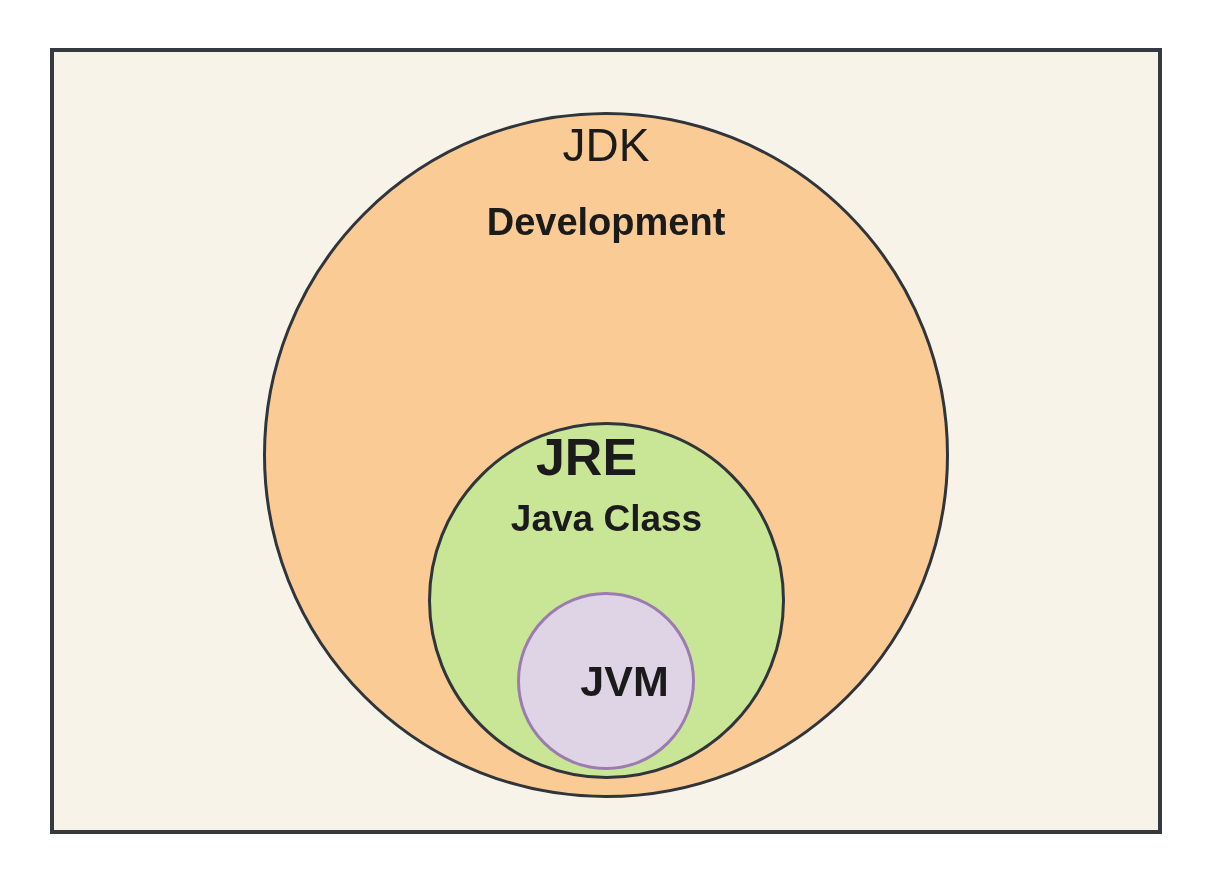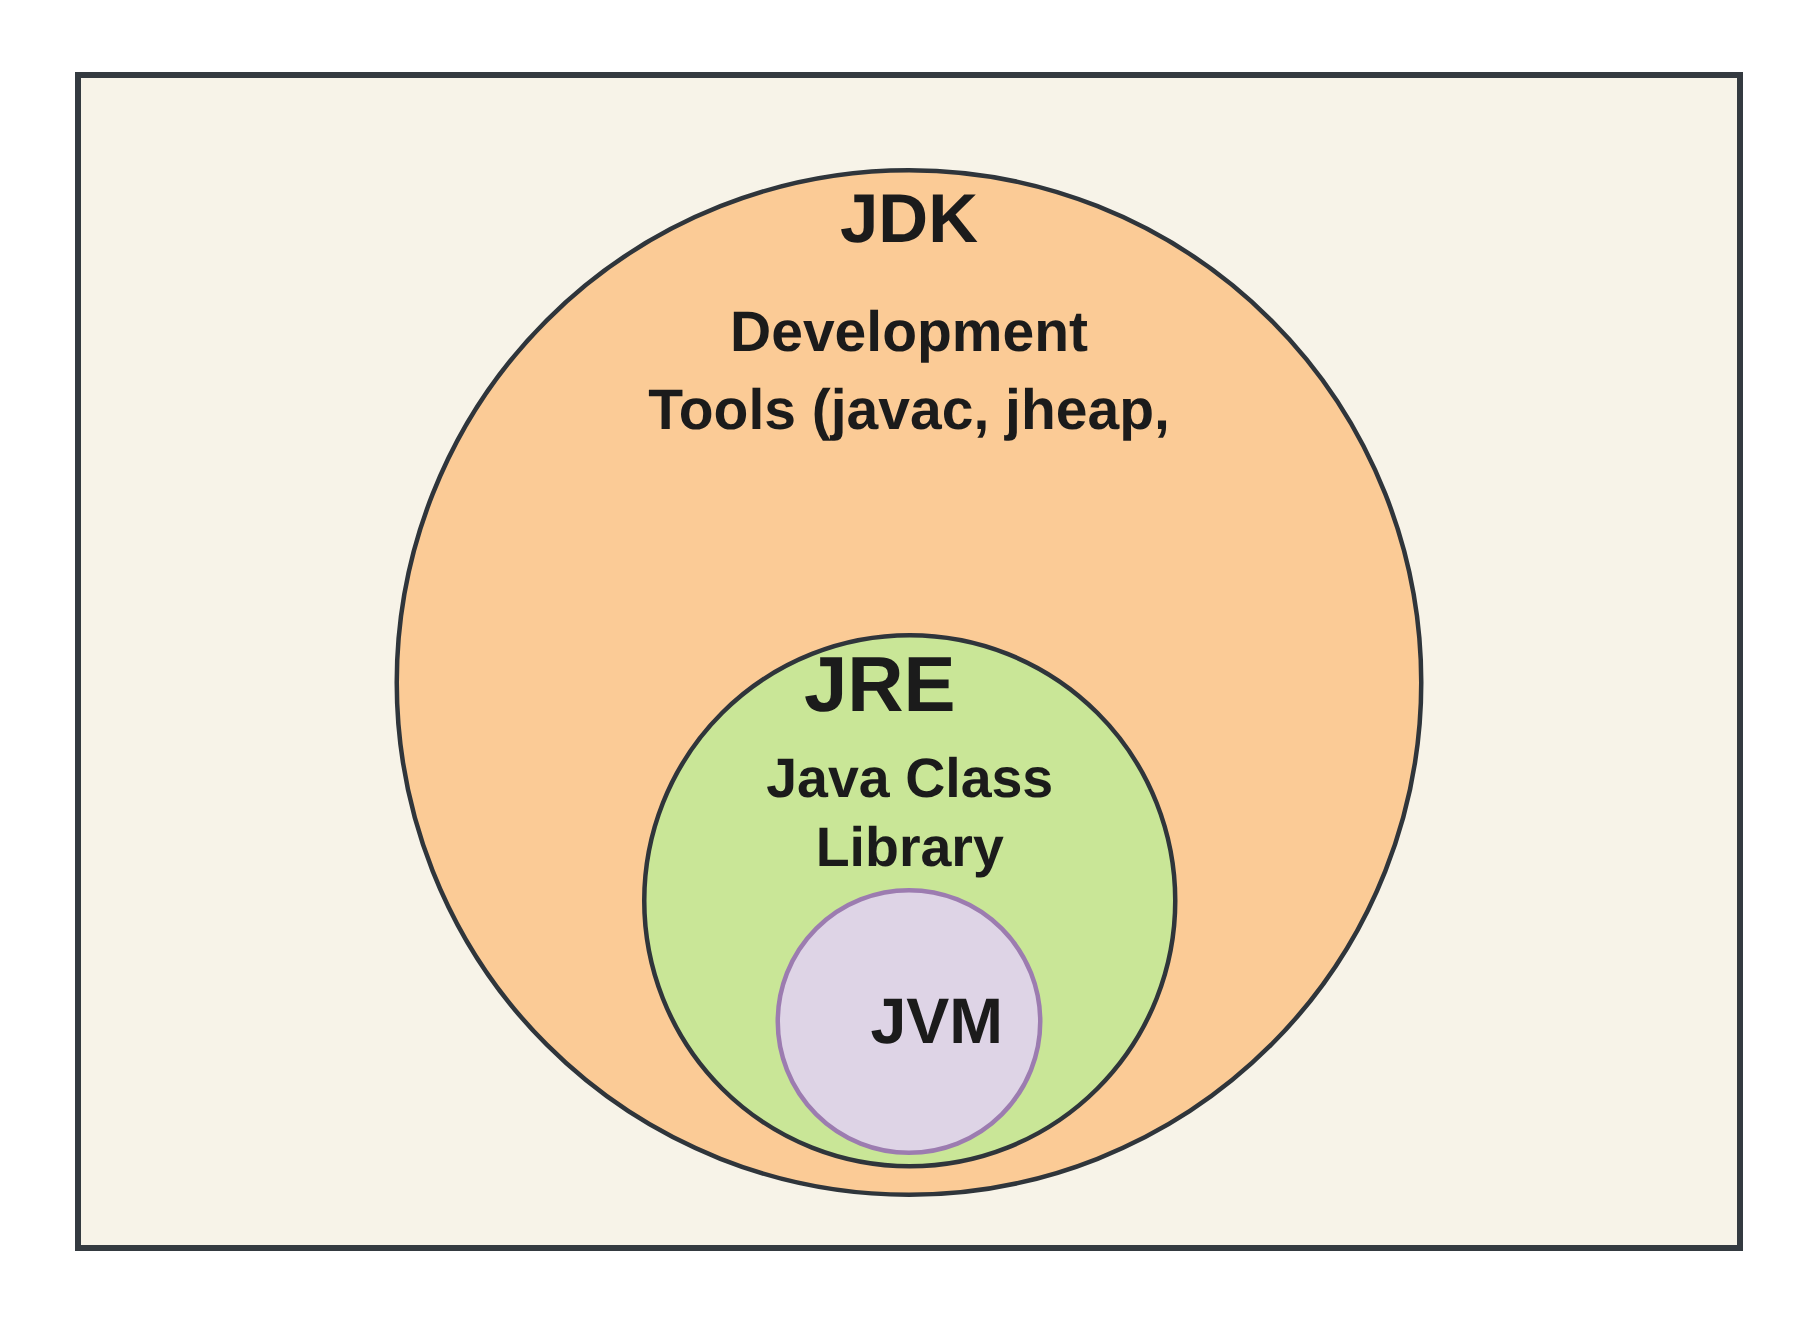--- a/index.html
+++ b/index.html
@@ -58,21 +58,21 @@
     position: absolute;
     text-align: center;
     color: #1b1b1b;
     white-space: nowrap;
   }
   .jdk-title {
     left: 263px;
     top: 122px;
     width: 686px;
     font-size: 46px;
-    font-weight: bold;
+    font-weight: normal;
     line-height: 46px;
   }
   .jdk-desc {
     left: 263px;
     top: 196px;
     width: 686px;
     font-size: 38px;
     line-height: 52px;
     font-weight: bold;
   }
@@ -108,24 +108,22 @@
   <div class="frame"></div>
 
   <div class="circle jdk-circle"></div>
   <div class="circle jre-circle"></div>
   <div class="circle jvm-circle"></div>
 
   <div class="label jdk-title">JDK</div>
 
   <div class="label jdk-desc">
     <div>Development</div>
-    <div>Tools (javac, jheap,</div>
   </div>
 
   <div class="label jre-title">JRE</div>
 
   <div class="label jre-desc">
     <div>Java Class</div>
-    <div>Library</div>
   </div>
 
   <div class="label jvm-title">JVM</div>
 </div>
 
 </body></html>

